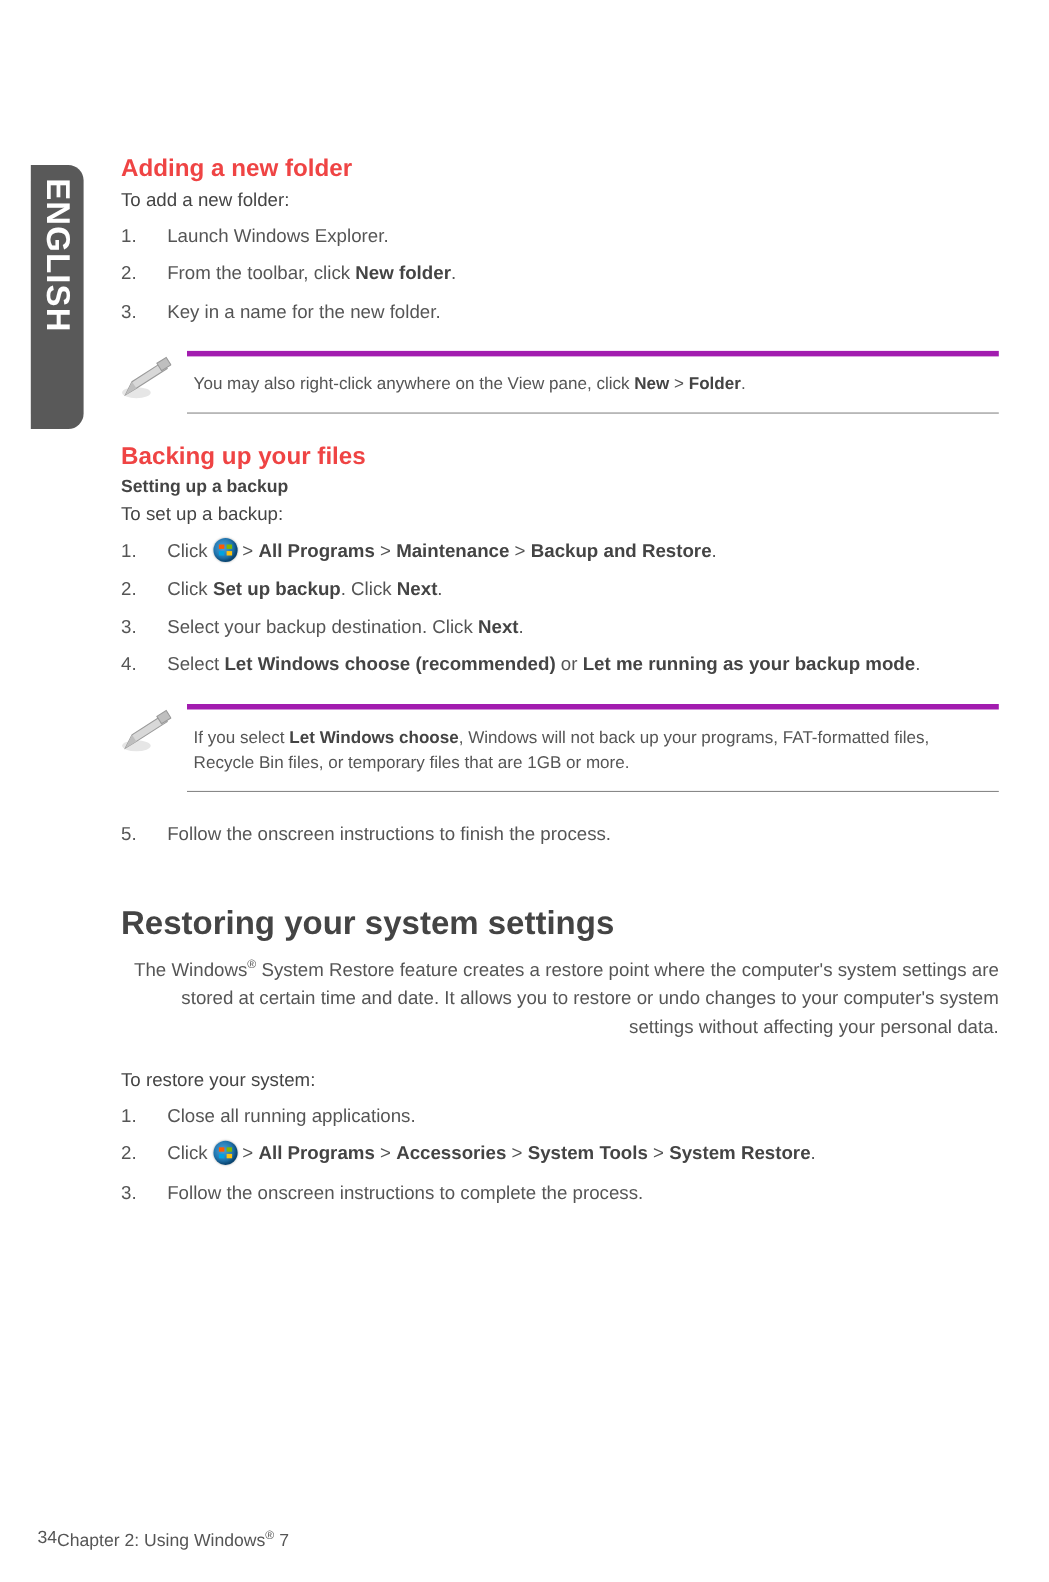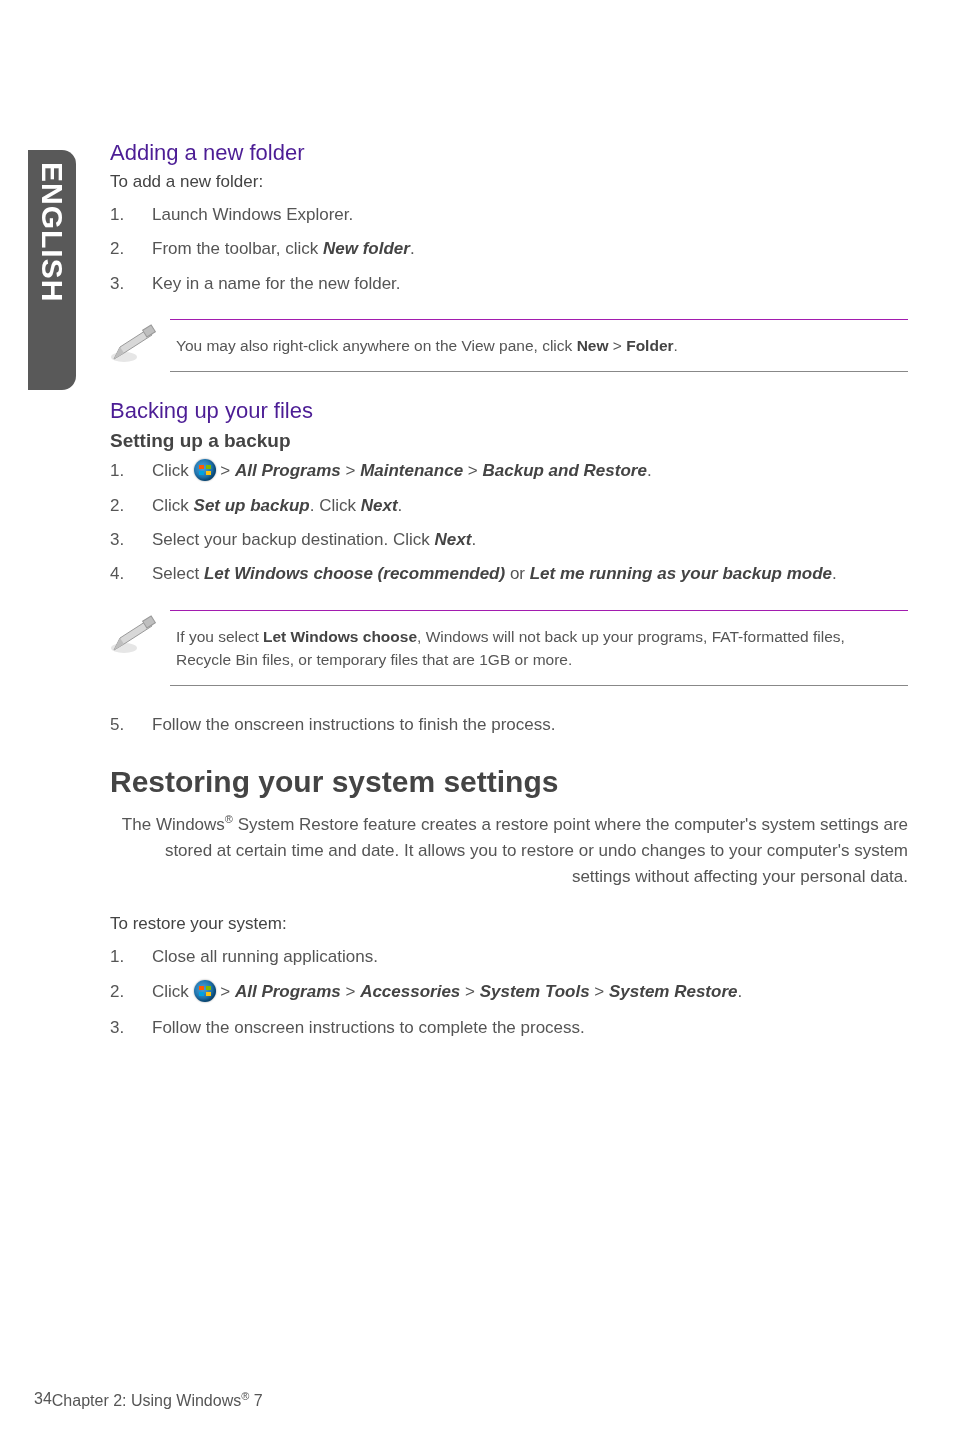--- a/index.html
+++ b/index.html
@@ -33,26 +33,26 @@
     transform: rotate(0deg);
   }
   .content {
     position: absolute;
     left: 110px;
     top: 140px;
     width: 798px;
   }
   .h2 {
     font-size: 22px;
-    font-weight: normal;
-    color: #4c1d95;
+    font-weight: bold;
+    color: #ef4444;
     margin-bottom: 6px;
   }
   .h3 {
-    font-size: 19px;
+    font-size: 16px;
     font-weight: bold;
     color: #444;
     margin-top: 4px;
     margin-bottom: 6px;
   }
   .bold-line {
     font-size: 17px;
     font-weight: normal;
     color: #444;
     margin-bottom: 10px;
@@ -66,49 +66,49 @@
     color: #555;
     line-height: 1.55;
     display: flex;
     margin-bottom: 8px;
   }
   .list li .num {
     width: 42px;
     flex: 0 0 42px;
   }
   .list li .txt { flex: 1; }
-  .txt b { color: #444; font-style: italic; }
+  .txt b { color: #444; }
   .note-row {
     display: flex;
     align-items: flex-start;
     margin: 22px 0 26px 0;
   }
   .note-icon {
     width: 60px;
     flex: 0 0 60px;
     display: flex;
     align-items: center;
     justify-content: flex-start;
     padding-top: 4px;
   }
   .note-box {
     flex: 1;
-    border-top: 1px solid #a21caf;
+    border-top: 5px solid #a21caf;
     border-bottom: 1px solid #888;
     padding: 14px 6px;
     font-size: 15.5px;
     color: #555;
     line-height: 1.5;
   }
   .note-box b { color: #444; }
   .h1 {
     font-size: 30px;
     font-weight: bold;
     color: #444;
-    margin-top: 26px;
+    margin-top: 50px;
     margin-bottom: 12px;
   }
   .para {
     font-size: 17px;
     color: #555;
     line-height: 1.55;
     margin-bottom: 24px;
     text-align: right;
   }
   .sup { font-size: 11px; vertical-align: super; }
@@ -177,20 +177,21 @@
         <polygon points="4,36 10,24 38,6 42,12 14,30" fill="#d8d8d8" stroke="#9a9a9a" stroke-width="1"></polygon>
         <polygon points="4,36 10,24 14,30" fill="#bfbfbf"></polygon>
         <rect x="34" y="4" width="10" height="8" transform="rotate(-32 39 8)" fill="#bfbfbf" stroke="#9a9a9a" stroke-width="1"></rect>
       </svg>
     </div>
     <div class="note-box">You may also right-click anywhere on the View pane, click <b>New</b> &gt; <b>Folder</b>.</div>
   </div>
 
   <div class="h2">Backing up your files</div>
   <div class="h3">Setting up a backup</div>
+  <div class="bold-line">To set up a backup:</div>
   <ul class="list">
     <li>
         <span class="num">1.</span>
         <span class="txt">Click <span class="win-icon"></span> &gt; <b>All Programs</b> &gt; <b>Maintenance</b> &gt; <b>Backup and Restore</b>.</span>
       </li>
     <li>
         <span class="num">2.</span>
         <span class="txt">Click <b>Set up backup</b>. Click <b>Next</b>.</span>
       </li>
     <li>

